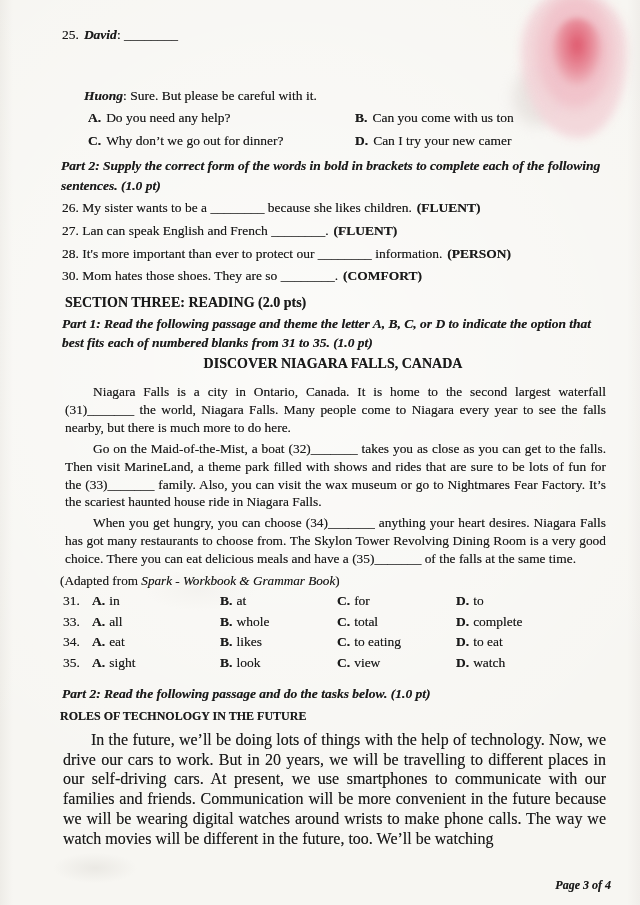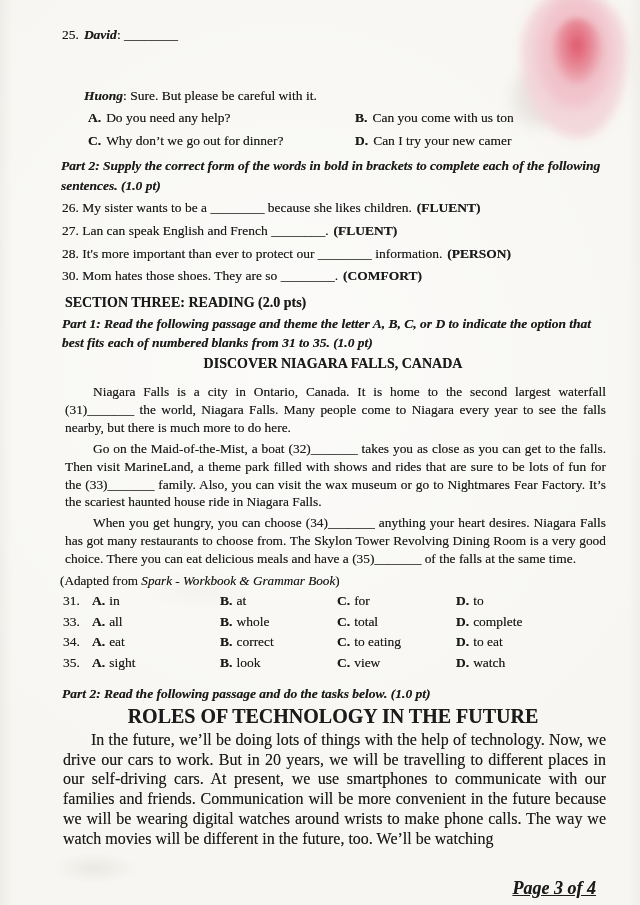--- a/index.html
+++ b/index.html
@@ -44,25 +44,25 @@
   .passage { margin-top:9px; padding-left:5px; }
   .passage p { line-height:17.9px; text-indent:28px; text-align:justify; margin:0 0 3px; font-size:13.4px; }
   .source { margin-top:2px; line-height:20px; text-align:left; padding-right:4px; font-size:13.2px; }
 
   
   .mcq-row { display:grid; grid-template-columns:29px 128px 117px 119px auto; padding-left:3px; line-height:20.7px; }
   .choice b { margin-right:4px; }
 
   
   .p2r-h { margin-top:10px; line-height:20px; font-weight:700; font-style:italic; padding-left:2px; white-space:nowrap; }
-  .title2 { margin-top:2px; line-height:20px; text-align:center; font-weight:700; font-size:20px; }
+  .title2 { margin-top:2px; line-height:20px; text-align:left; font-weight:700; font-size:12px; }
   .roles { margin-top:4px; padding-left:3px; }
   .roles p { line-height:19.8px; text-indent:28px; text-align:justify; font-size:16px; }
 
-  .footer { position:absolute; right:44px; top:878px; font-weight:700; font-style:italic; font-size:18px;text-decoration:underline; }
+  .footer { position:absolute; right:29px; top:878px; font-weight:700; font-style:italic; font-size:12px; }
 
   
   .smudge { position:absolute; left:521px; top:-10px; width:106px; height:148px; z-index:5; pointer-events:none; }
   .smudge .s1 { position:absolute; inset:0; background:#f3d6da; opacity:.93;
     border-radius:48% 52% 46% 54% / 42% 40% 58% 60%; filter:blur(5px); }
   .smudge .s2 { position:absolute; left:-8px; top:78px; width:48px; height:58px;
     background:#ddd6d2; opacity:.55; border-radius:50%; filter:blur(7px); }
   .smudge .s4 { position:absolute; left:16px; top:6px; width:76px; height:112px;
     background:rgba(240,176,187,.5); border-radius:50%; filter:blur(6px); }
   .smudge .s3 { position:absolute; left:30px; top:28px; width:52px; height:68px; border-radius:50%;
@@ -126,21 +126,21 @@
       <div class="mcq-row">
         <span>33.</span>
         <span class="choice"><b>A.</b><span>all</span></span>
         <span class="choice"><b>B.</b><span>whole</span></span>
         <span class="choice"><b>C.</b><span>total</span></span>
         <span class="choice"><b>D.</b><span>complete</span></span>
       </div>
       <div class="mcq-row">
         <span>34.</span>
         <span class="choice"><b>A.</b><span>eat</span></span>
-        <span class="choice"><b>B.</b><span>correct</span></span>
+        <span class="choice"><b>B.</b><span>likes</span></span>
         <span class="choice"><b>C.</b><span>to eating</span></span>
         <span class="choice"><b>D.</b><span>to eat</span></span>
       </div>
       <div class="mcq-row">
         <span>35.</span>
         <span class="choice"><b>A.</b><span>sight</span></span>
         <span class="choice"><b>B.</b><span>look</span></span>
         <span class="choice"><b>C.</b><span>view</span></span>
         <span class="choice"><b>D.</b><span>watch</span></span>
       </div>

